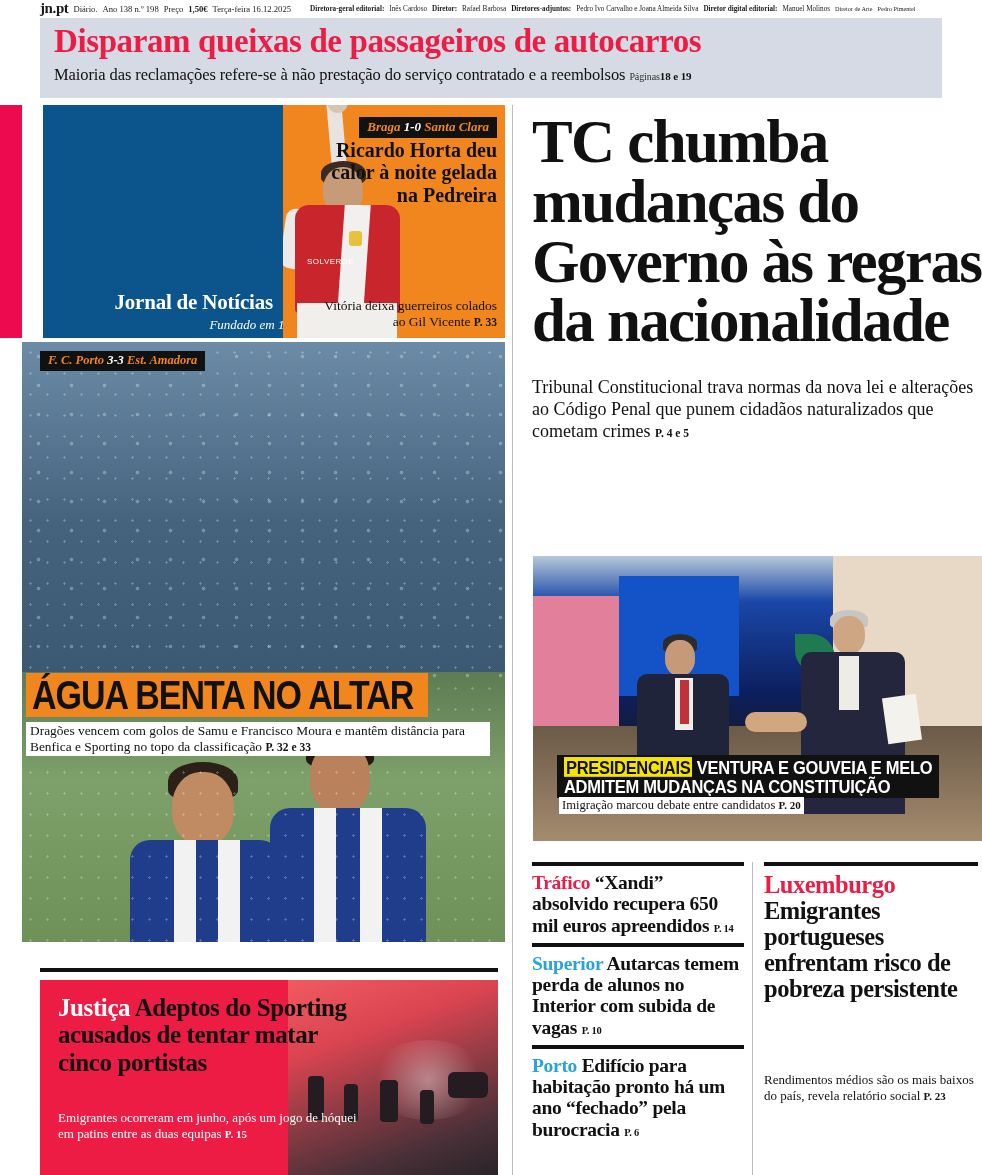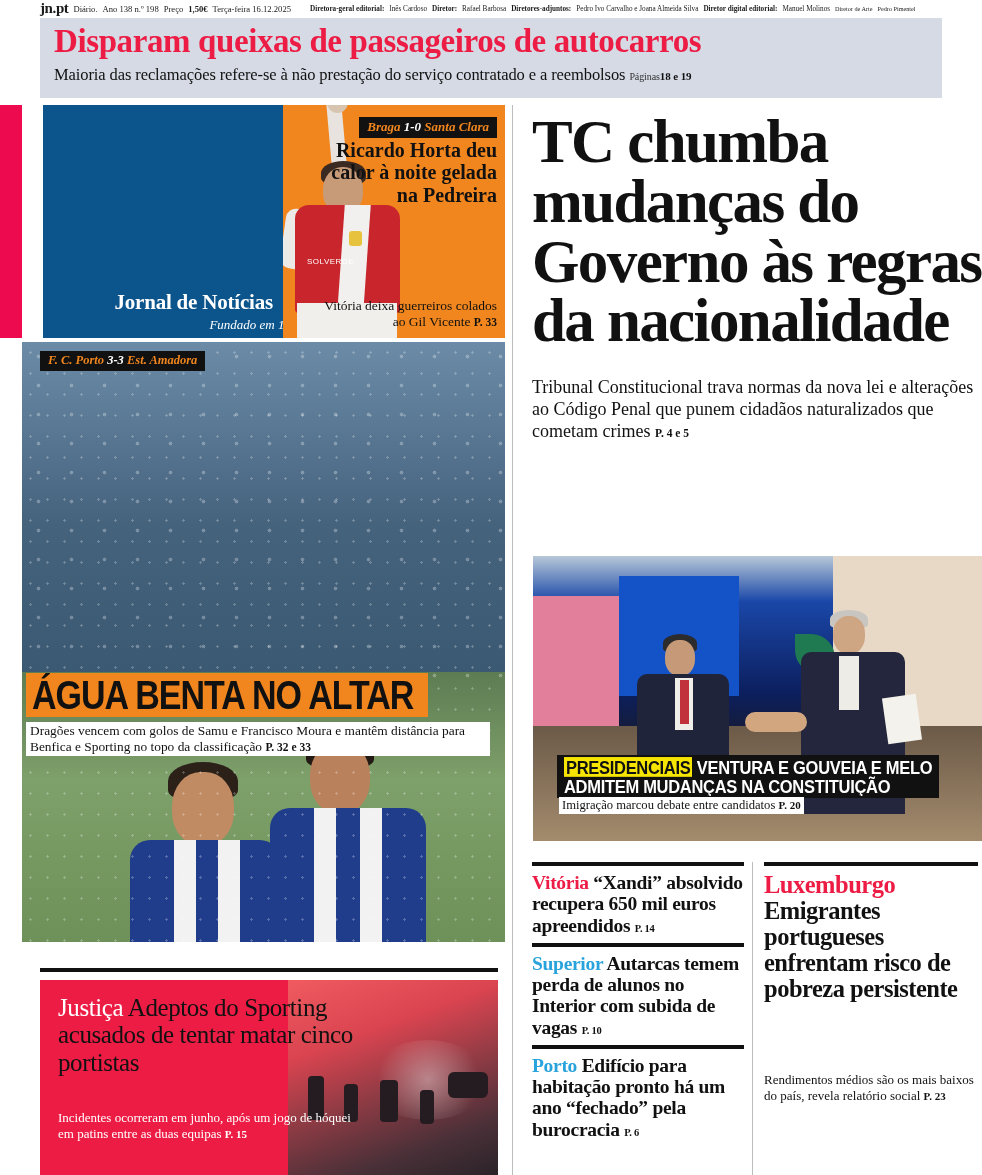--- a/index.html
+++ b/index.html
@@ -158,21 +158,21 @@
   .luxcol .lux-sub b{font-size:11px;}
 
   
   .justrule{position:absolute;left:40px;top:968px;width:458px;height:4px;background:#111;}
   .justbox{position:absolute;left:40px;top:980px;width:458px;height:195px;background:#ED1C45;overflow:hidden;}
   .just-photo{position:absolute;right:0;top:0;width:210px;height:195px;
       background:linear-gradient(160deg,#f05a60 0%,#d94450 30%,#8e3b44 55%,#4a3038 80%,#2a2328 100%);}
   .just-smoke{position:absolute;right:10px;top:60px;width:120px;height:80px;border-radius:50%;
       background:radial-gradient(circle,rgba(255,255,255,.38),rgba(255,255,255,0) 70%);}
   .just-fig{position:absolute;background:#241c20;border-radius:4px;}
-  .just-hd{position:absolute;left:18px;top:14px;width:300px;font-family:"Liberation Serif",serif;font-weight:normal;
+  .just-hd{position:absolute;left:18px;top:14px;width:300px;font-family:"Liberation Serif",serif;font-weight:bold;
            font-size:25px;line-height:1.09;color:#111;letter-spacing:-.4px;}
   .just-hd .w{color:#fff;}
   .just-sub{position:absolute;left:18px;top:130px;width:300px;font-family:"Liberation Serif",serif;font-size:13px;
             line-height:1.25;color:#fff;}
   .just-sub b{font-size:11px;}
 </style>
 </head>
 <body>
 
 <div class="page">
@@ -307,21 +307,21 @@
   </div>
   <div class="pres-cap">
     <span>Imigração marcou debate entre candidatos</span>
     <b>P. 20</b>
   </div>
 
   <div class="briefcol">
     <div class="brief">
       <div class="rule"></div>
       <div class="hd">
-        <span class="kicker">Vitória</span>
+        <span class="kicker">Tráfico</span>
         <span>“Xandi” absolvido recupera 650 mil euros apreendidos</span>
         <span class="pg">P. 14</span>
       </div>
     </div>
     <div class="brief">
       <div class="rule"></div>
       <div class="hd">
         <span class="kicker blue">Superior</span>
         <span>Autarcas temem perda de alunos no Interior com subida de vagas</span>
         <span class="pg">P. 10</span>
@@ -357,18 +357,18 @@
       <div class="just-fig" style="left:56px;top:104px;width:14px;height:38px;"></div>
       <div class="just-fig" style="left:92px;top:100px;width:18px;height:42px;"></div>
       <div class="just-fig" style="left:132px;top:110px;width:14px;height:34px;"></div>
       <div class="just-fig" style="left:160px;top:92px;width:40px;height:26px;border-radius:6px;"></div>
     </div>
     <div class="just-hd">
       <span class="w">Justiça</span>
       <span>Adeptos do Sporting acusados de tentar matar cinco portistas</span>
     </div>
     <div class="just-sub">
-      <span>Incidentes ocorreram em junho, após um jogo de hóquei em patins entre as duas equipas</span>
+      <span>Emigrantes ocorreram em junho, após um jogo de hóquei em patins entre as duas equipas</span>
       <b>P. 15</b>
     </div>
   </div>
 
 </div>
 
 </body></html>

